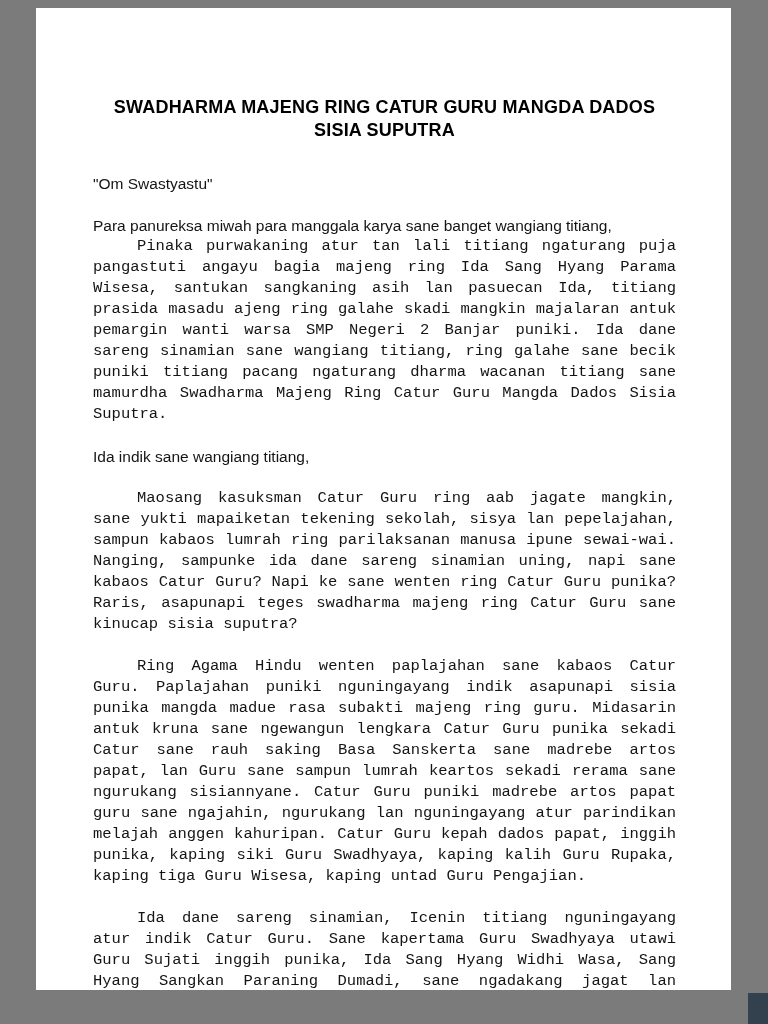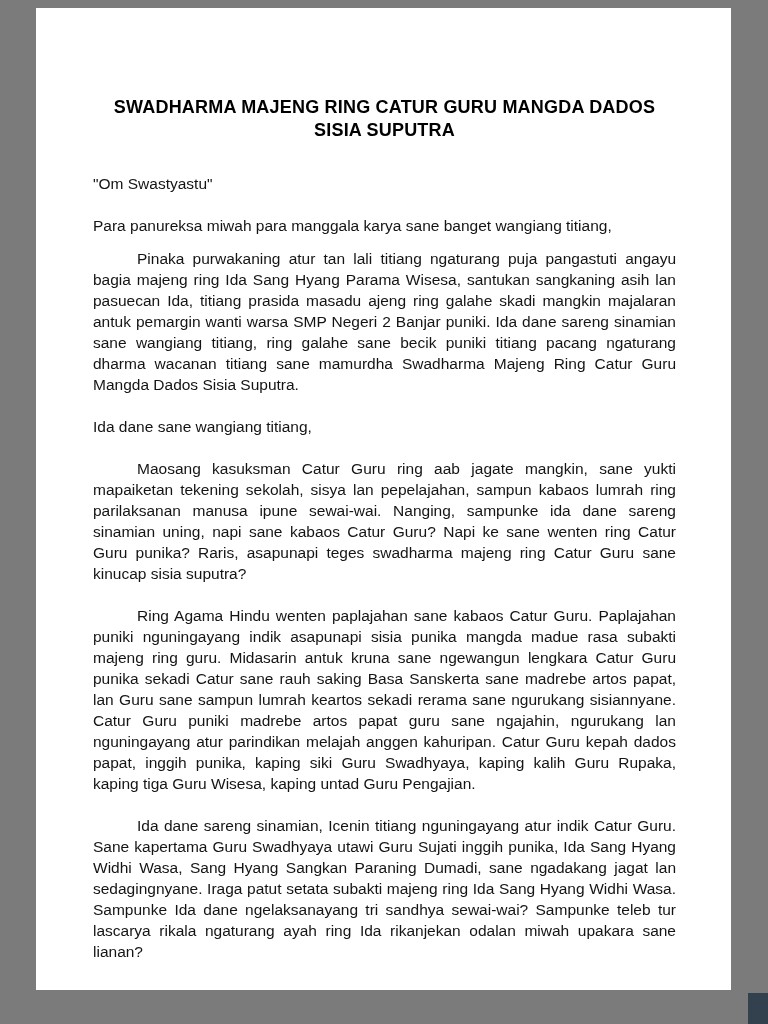--- a/index.html
+++ b/index.html
@@ -40,23 +40,24 @@
   }
   .para {
     font-size: 15.5px;
     line-height: 21px;
     text-align: justify;
     margin: 0 0 21px 0;
     color: #141414;
   }
   .para.indent {
     text-indent: 44px;
+    font-family: Liberation Mono, monospace;
   }
   .para.tight {
-    margin-bottom: 12px;
+    margin-bottom: 0;
   }
   .scrollbar-thumb {
     position: absolute;
     right: 0;
     bottom: 0;
     width: 20px;
     height: 31px;
     background: #33404d;
   }
 </style>
@@ -67,21 +68,21 @@
   <div class="page">
     <h1 class="doc-title">SWADHARMA MAJENG RING CATUR GURU MANGDA DADOS SISIA SUPUTRA</h1>
 
     <p class="para">"Om Swastyastu"</p>
 
     <p class="para tight">Para panureksa miwah para manggala karya sane banget wangiang titiang,</p>
 
 
     <p class="para indent">Pinaka purwakaning atur tan lali titiang ngaturang puja pangastuti angayu bagia majeng ring Ida Sang Hyang Parama Wisesa, santukan sangkaning asih lan pasuecan Ida, titiang prasida masadu ajeng ring galahe skadi mangkin majalaran antuk pemargin wanti warsa SMP Negeri 2 Banjar puniki. Ida dane sareng sinamian sane wangiang titiang, ring galahe sane becik puniki titiang pacang ngaturang dharma wacanan titiang sane mamurdha Swadharma Majeng Ring Catur Guru Mangda Dados Sisia Suputra.</p>
 
-    <p class="para">Ida dane sane wangiang titiang,</p>
+    <p class="para">Ida indik sane wangiang titiang,</p>
 
     <p class="para indent">Maosang kasuksman Catur Guru ring aab jagate mangkin, sane yukti mapaiketan tekening sekolah, sisya lan pepelajahan, sampun kabaos lumrah ring parilaksanan manusa ipune sewai-wai. Nanging, sampunke ida dane sareng sinamian uning, napi sane kabaos Catur Guru? Napi ke sane wenten ring Catur Guru punika? Raris, asapunapi teges swadharma majeng ring Catur Guru sane kinucap sisia suputra?</p>
 
 
     <p class="para indent">Ring Agama Hindu wenten paplajahan sane kabaos Catur Guru. Paplajahan puniki nguningayang indik asapunapi sisia punika mangda madue rasa subakti majeng ring guru. Midasarin antuk kruna sane ngewangun lengkara Catur Guru punika sekadi Catur sane rauh saking Basa Sanskerta sane madrebe artos papat, lan Guru sane sampun lumrah keartos sekadi rerama sane ngurukang sisiannyane. Catur Guru puniki madrebe artos papat guru sane ngajahin, ngurukang lan nguningayang atur parindikan melajah anggen kahuripan. Catur Guru kepah dados papat, inggih punika, kaping siki Guru Swadhyaya, kaping kalih Guru Rupaka, kaping tiga Guru Wisesa, kaping untad Guru Pengajian.</p>
 
     <p class="para indent">Ida dane sareng sinamian, Icenin titiang nguningayang atur indik Catur Guru. Sane kapertama Guru Swadhyaya utawi Guru Sujati inggih punika, Ida Sang Hyang Widhi Wasa, Sang Hyang Sangkan Paraning Dumadi, sane ngadakang jagat lan sedagingnyane. Iraga patut setata subakti majeng ring Ida Sang Hyang Widhi Wasa. Sampunke Ida dane ngelaksanayang tri sandhya sewai-wai? Sampunke teleb tur lascarya rikala ngaturang ayah ring Ida rikanjekan odalan miwah upakara sane lianan?</p>
   </div>
 
   <div class="scrollbar-thumb"></div>

